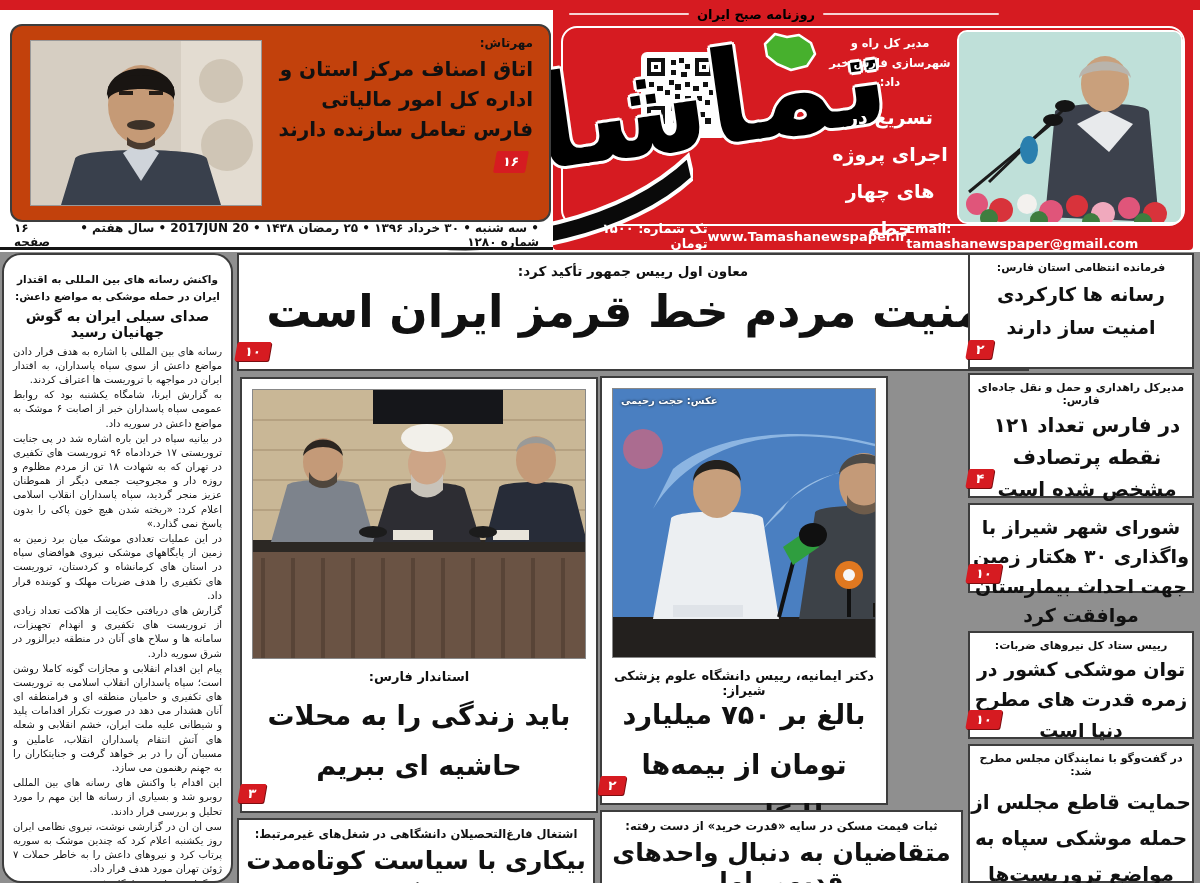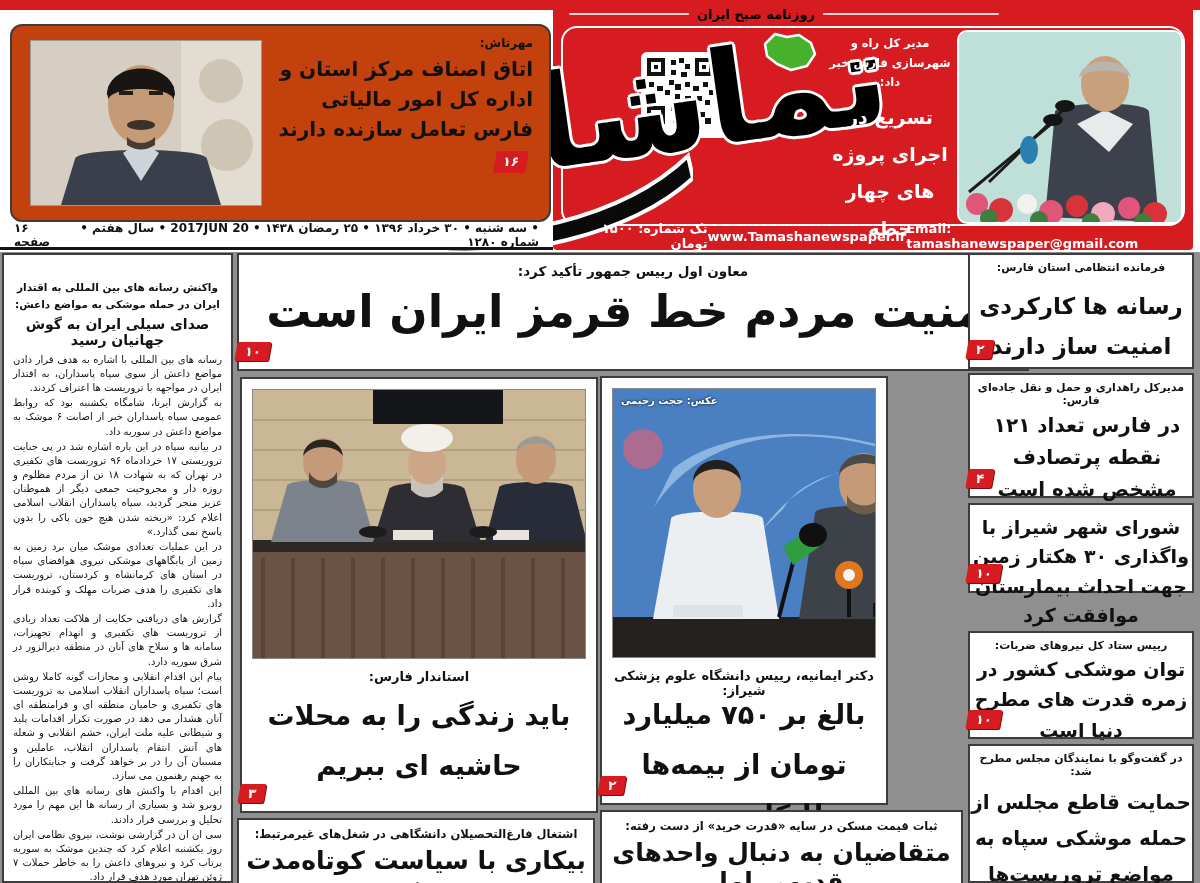--- a/index.html
+++ b/index.html
@@ -39,21 +39,21 @@
             padding:0 14px;box-sizing:border-box;font-size:12px;font-weight:bold;}
   .dateline .main{direction:rtl;}
   
   .content-bg{left:0;top:252px;width:1200px;height:631px;background:#8f8f8f;}
   .box{position:absolute;background:#fff;border:2px solid #3d3d3d;box-sizing:border-box;}
   .kicker{font-weight:bold;direction:rtl;text-align:center;}
   .headline{font-weight:bold;direction:rtl;text-align:center;}
   .badge{position:absolute;left:-3px;bottom:8px;background:#d61b21;color:#fff;font-weight:bold;
          font-size:13px;padding:2px 9px;transform:skewX(-10deg);border-radius:2px;box-shadow:1px 1px 0 #7c0d10;}
   
-  .article{left:2px;top:253px;width:231px;height:630px;padding:24px 9px;overflow:hidden;direction:rtl;}
+  .article{left:2px;top:253px;width:231px;height:630px;padding:16px 9px;overflow:hidden;direction:rtl;border-radius:19px;}
   .article .kicker{font-size:10.5px;line-height:1.6;margin-bottom:3px;}
   .article .headline{font-size:14px;margin-bottom:5px;}
   .article p{margin:0 0 1px 0;font-size:10px;line-height:1.42;text-align:justify;}
   
   .lead{left:237px;top:253px;width:792px;height:118px;}
   .lead .kicker{font-size:13.5px;margin-top:8px;}
   .lead .headline{font-size:45px;margin-top:6px;letter-spacing:-1px;}
   
   .card-l{left:240px;top:377px;width:358px;height:436px;}
   .card-r{left:600px;top:376px;width:288px;height:429px;}
@@ -66,21 +66,21 @@
   .bcard-l{left:237px;top:818px;width:358px;height:80px;}
   .bcard-r{left:600px;top:810px;width:363px;height:88px;}
   .bcard-l .kicker,.bcard-r .kicker{font-size:11.5px;margin-top:7px;}
   .bcard-l .headline,.bcard-r .headline{font-size:25px;margin-top:5px;}
   
   .side{left:968px;width:226px;}
   .s1{top:253px;height:116px;} .s2{top:373px;height:125px;} .s3{top:503px;height:90px;}
   .s4{top:631px;height:108px;} .s5{top:744px;height:139px;}
   .side .kicker{font-size:11px;margin-top:6px;}
   .side .headline{line-height:1.75;}
-  .s1 .headline{font-size:23px;margin-top:12px;}
+  .s1 .headline{font-size:19px;margin-top:4px;}
   .s2 .headline{font-size:20px;margin-top:2px;line-height:1.6;padding-left:12px;}
   .s3 .headline{font-size:19px;margin-top:8px;line-height:1.55;}
   .s4 .headline{font-size:19px;margin-top:2px;line-height:1.6;}
   .s5 .headline{font-size:20px;margin-top:6px;line-height:1.8;}
 </style>
 </head>
 <body>
 
 <div class="page">
 

